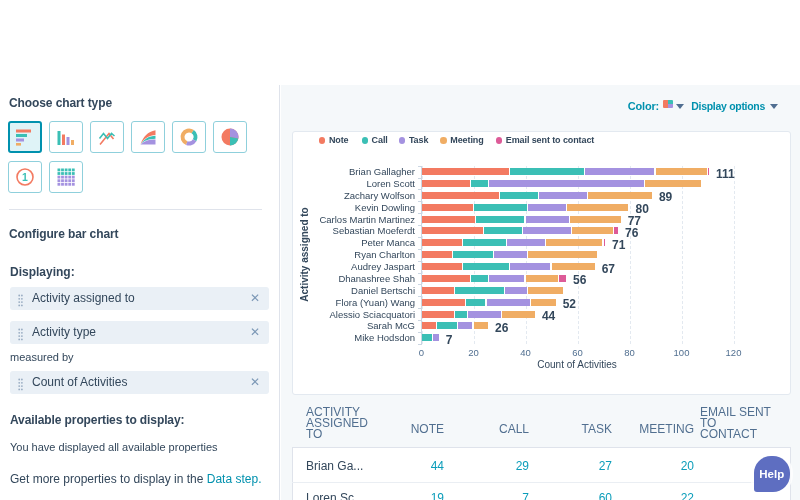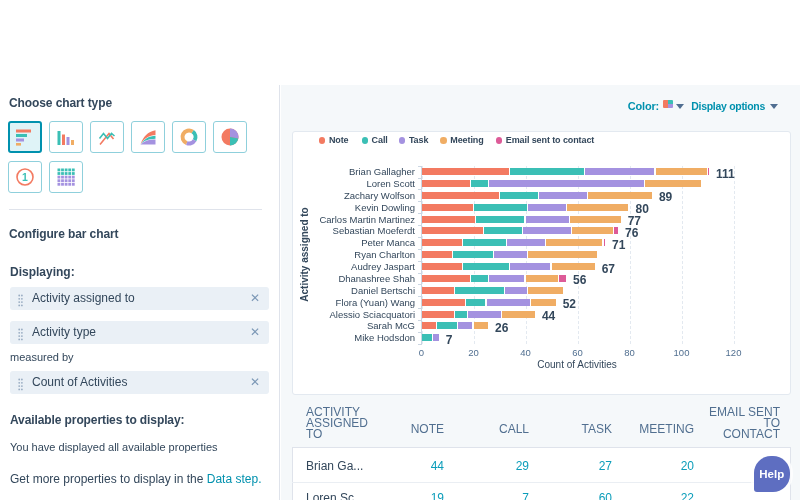--- a/index.html
+++ b/index.html
@@ -336,21 +336,21 @@
 <div id="ylab">Activity assigned to</div>
 <div id="xlab">Count of Activities</div>
 
 <div id="card2"></div>
 <div id="thead"></div>
 <div class="th" style="left:306px;top:407px">ACTIVITY<br>ASSIGNED<br>TO</div>
 <div class="th" style="left:384px;top:424px;width:60px;text-align:right">NOTE</div>
 <div class="th" style="left:469px;top:424px;width:60px;text-align:right">CALL</div>
 <div class="th" style="left:552px;top:424px;width:60px;text-align:right">TASK</div>
 <div class="th" style="left:634px;top:424px;width:60px;text-align:right">MEETING</div>
-<div class="th" style="left:700px;top:407px;width:80px;text-align:right">EMAIL SENT<br>TO<br>CONTACT</div>
+<div class="th" style="left:700px;top:407px;width:80px;">EMAIL SENT<br>TO<br>CONTACT</div>
 <div class="name" style="top:459px">Brian Ga...</div>
 <div class="num" style="left:384px;top:459px">44</div>
 <div class="num" style="left:469px;top:459px">29</div>
 <div class="num" style="left:552px;top:459px">27</div>
 <div class="num" style="left:634px;top:459px">20</div>
 <div id="rowline"></div>
 <div class="name" style="top:491px">Loren Sc...</div>
 <div class="num" style="left:384px;top:491px">19</div>
 <div class="num" style="left:469px;top:491px">7</div>
 <div class="num" style="left:552px;top:491px">60</div>

